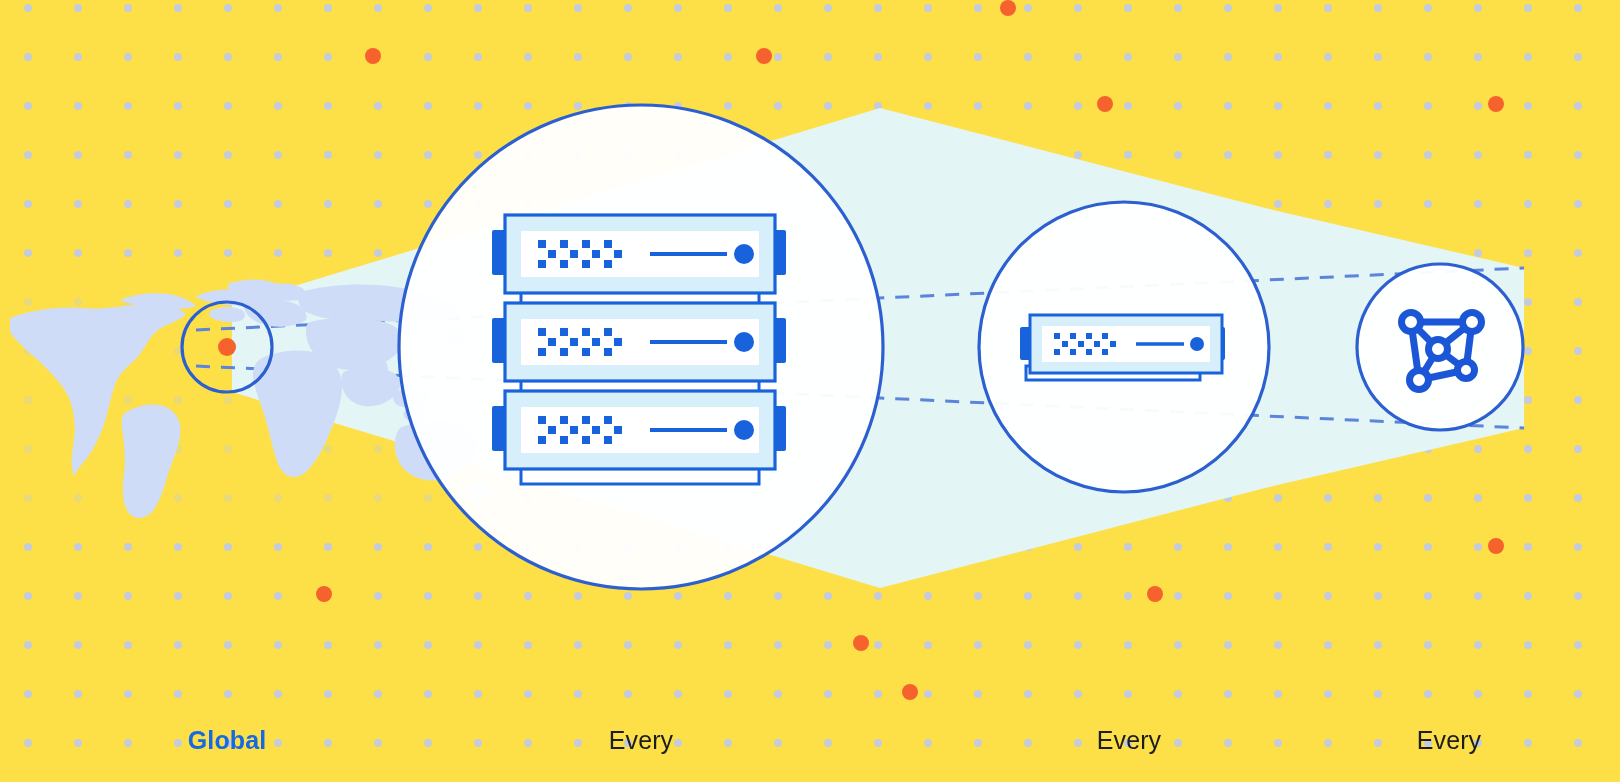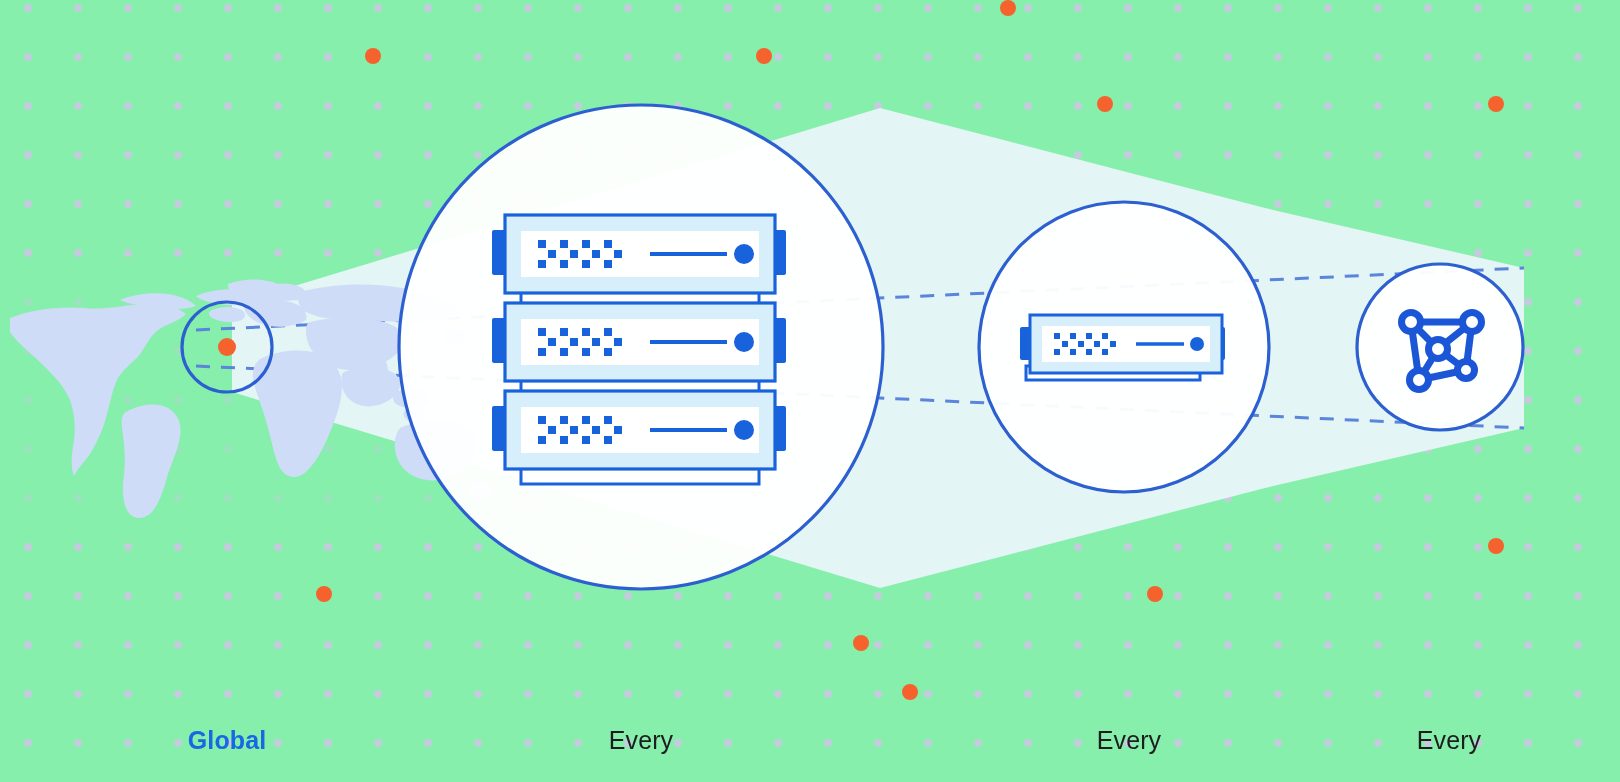--- a/index.html
+++ b/index.html
@@ -8,21 +8,21 @@
     background: #ffffff;
   }
   body {
     font-family: "Liberation Sans", sans-serif;
   }
   #stage {
     position: relative;
     width: 1620px;
     height: 782px;
     overflow: hidden;
-    background: #86efac;
+    background: #fde047;
   }
   #scene {
     position: absolute;
     inset: 0;
     width: 1620px;
     height: 782px;
   }
   .label {
     position: absolute;
     text-align: center;

